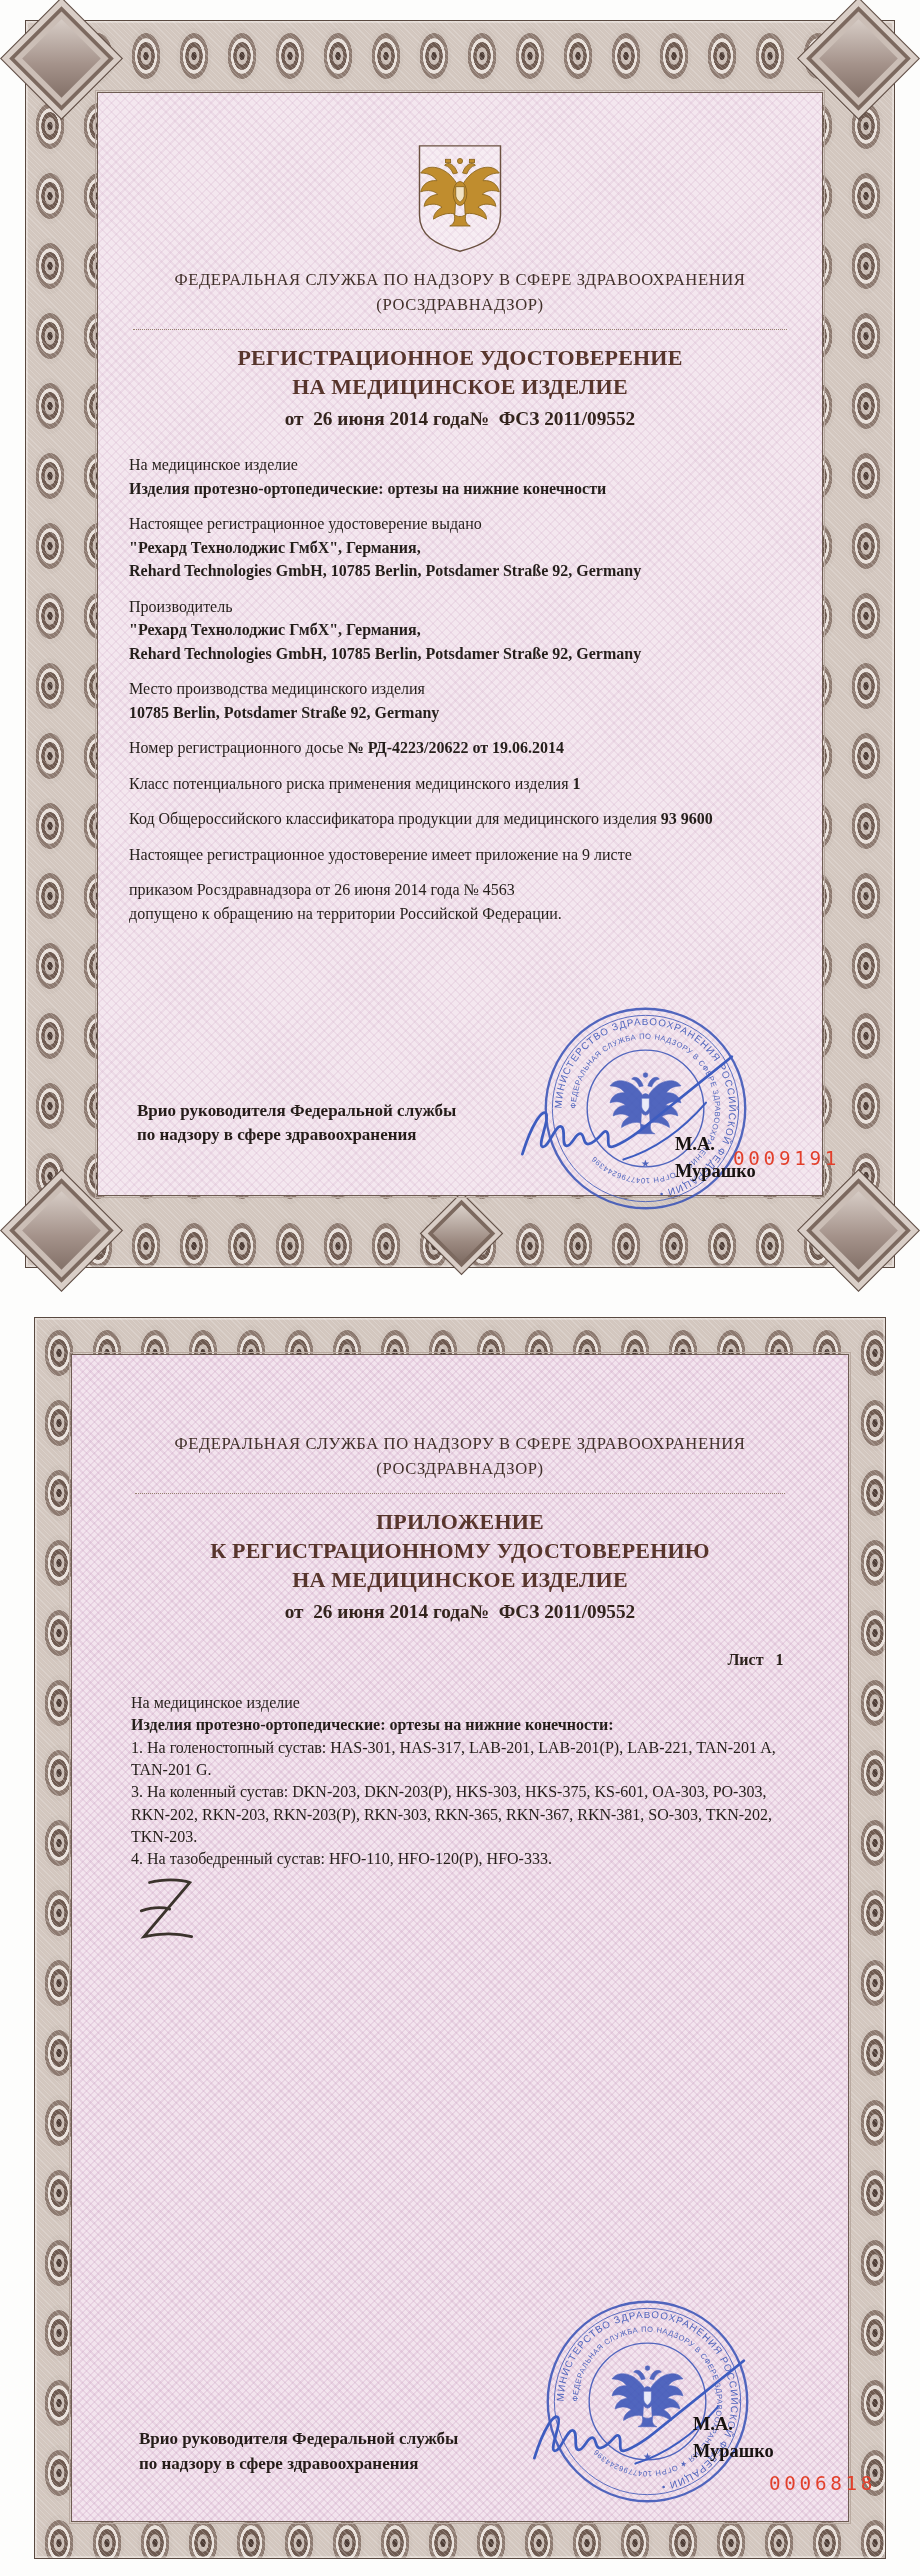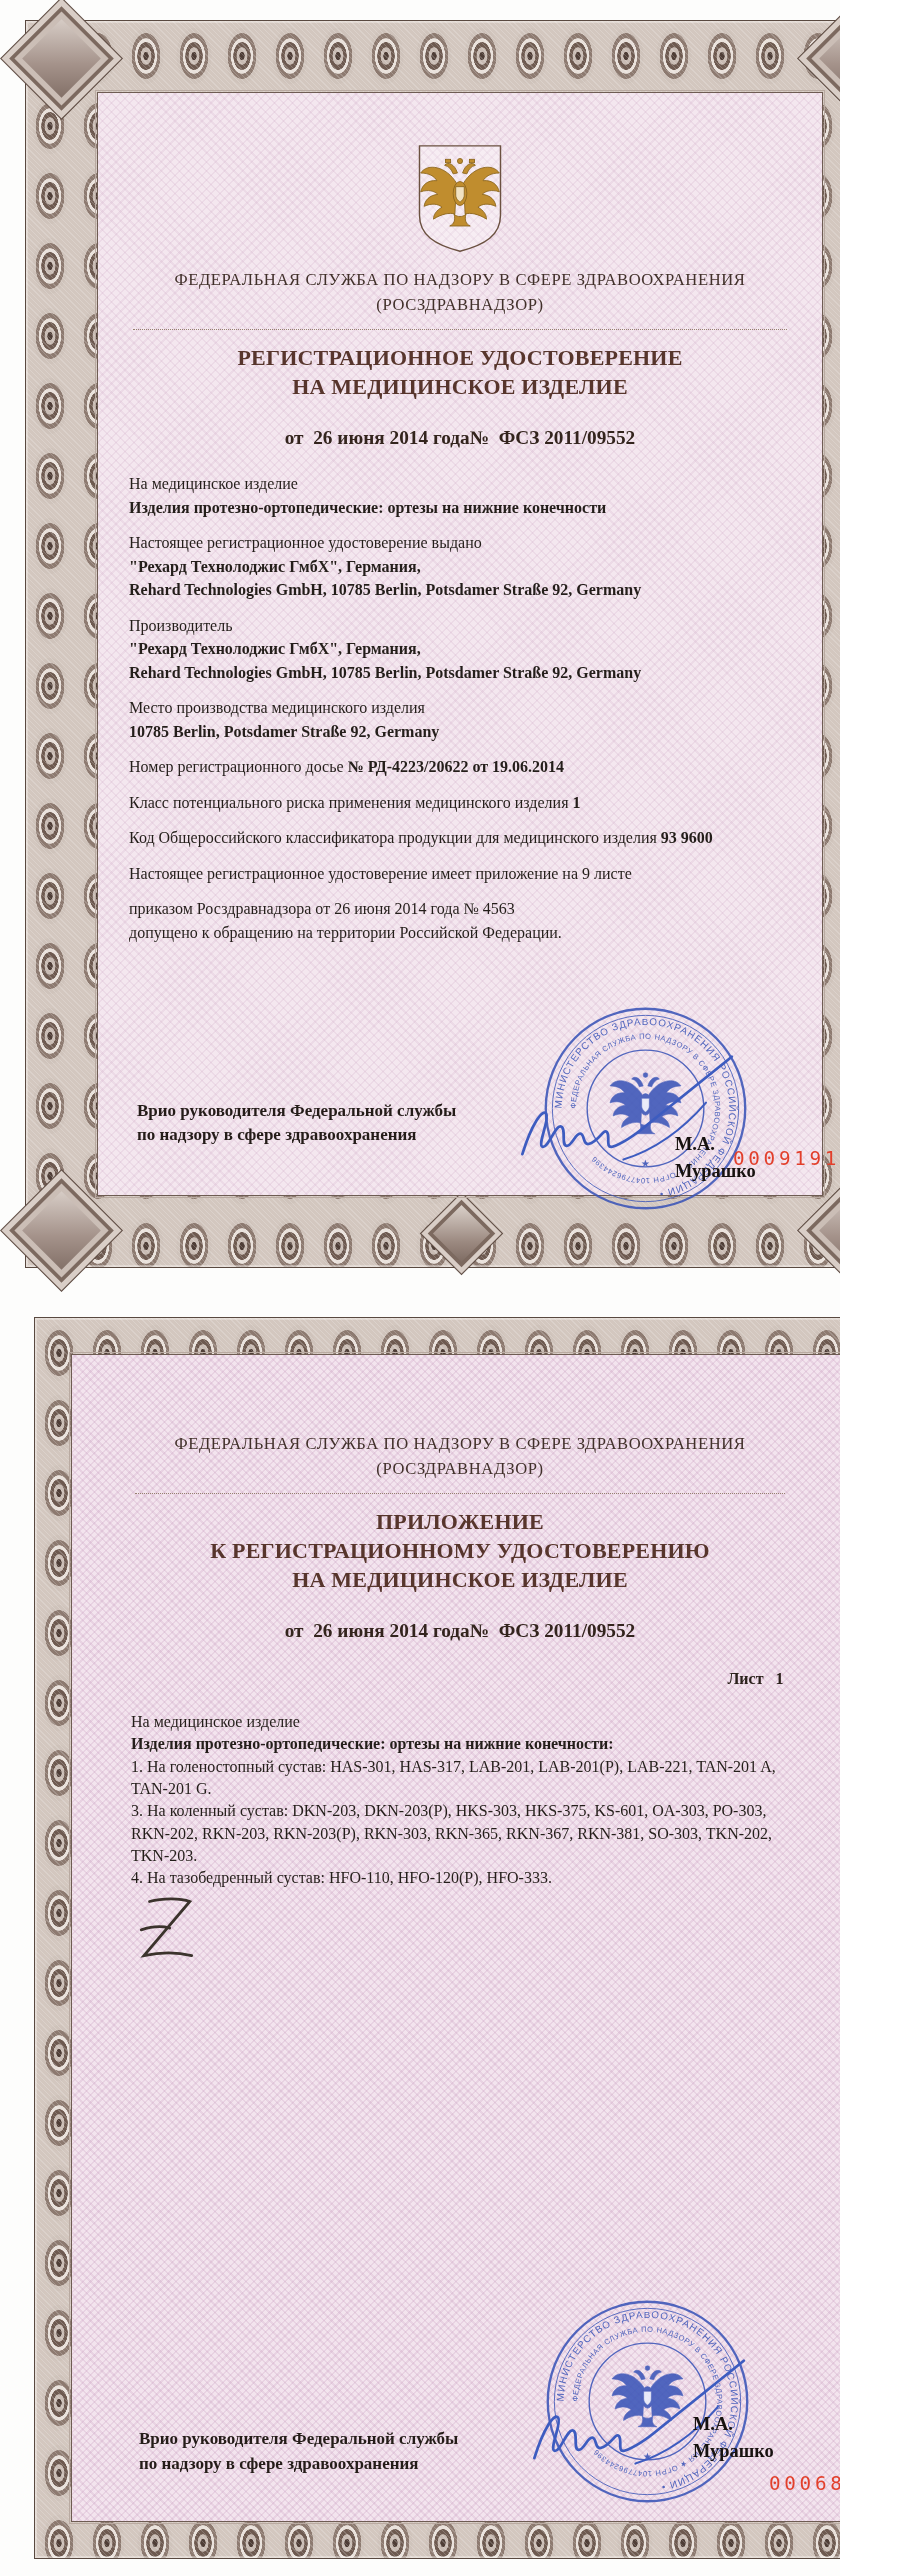--- a/index.html
+++ b/index.html
@@ -1,16 +1,16 @@
 <!DOCTYPE html>
 <html style="font-size:14.7px"><head>
 <meta charset="utf-8">
 <style>
   html,body{margin:0;padding:0;background:#ffffff;}
-  .page{position:relative;width:840px;height:2576px;background:#fdfdfc;overflow:hidden;
+  .page{position:relative;width:920px;height:2576px;background:#fdfdfc;overflow:hidden;
         font-family:"Liberation Serif", serif;color:#241e1a;}
 
   
   .cert{position:absolute;}
   .cert1{left:25px;top:20px;width:870px;height:1248px;}
   .cert2{left:34px;top:1317px;width:852px;height:1242px;}
 
   .band{position:absolute;inset:0;border:0.9px solid #594940;
     background-color:#d3c7bf;
     background-image:
@@ -45,21 +45,21 @@
   .cert1 .content{padding:0 31px;}
   .cert2 .content{padding:0 59px;}
 
   
   .emblem{display:block;margin:50px auto 13px auto;}
   .agency{text-align:center;font-size:16.6px;line-height:1.5;color:#41302a;letter-spacing:0.6px;}
   .cert2 .agency{margin-top:77px;}
   hr.dotted{border:none;border-top:1.8px dotted #96806f;margin:11px 3.7px 0 3.7px;}
   .doc-title{text-align:center;font-weight:bold;color:#57352c;font-size:22px;line-height:1.32;margin:0;letter-spacing:0.2px;}
   .doc-title.first{margin-top:13px;}
-  .date-row{display:flex;justify-content:center;margin-top:23px;
+  .date-row{display:flex;justify-content:center;margin-top:4px;
     font-weight:bold;font-size:19.3px;color:#33241d;white-space:pre;}
   .sheet{text-align:right;font-weight:bold;font-size:16px;margin-top:22px;padding-right:5.5px;white-space:pre;color:#2b211b;}
 
   
   .rows{margin-top:20px;}
   .rows p{margin:0;white-space:pre-wrap;}
   .rows p.g{margin-top:12px;}
   .rows .b{font-weight:bold;}
   .items p{margin:0;line-height:1.4;}
   .subject{font-weight:bold;}

